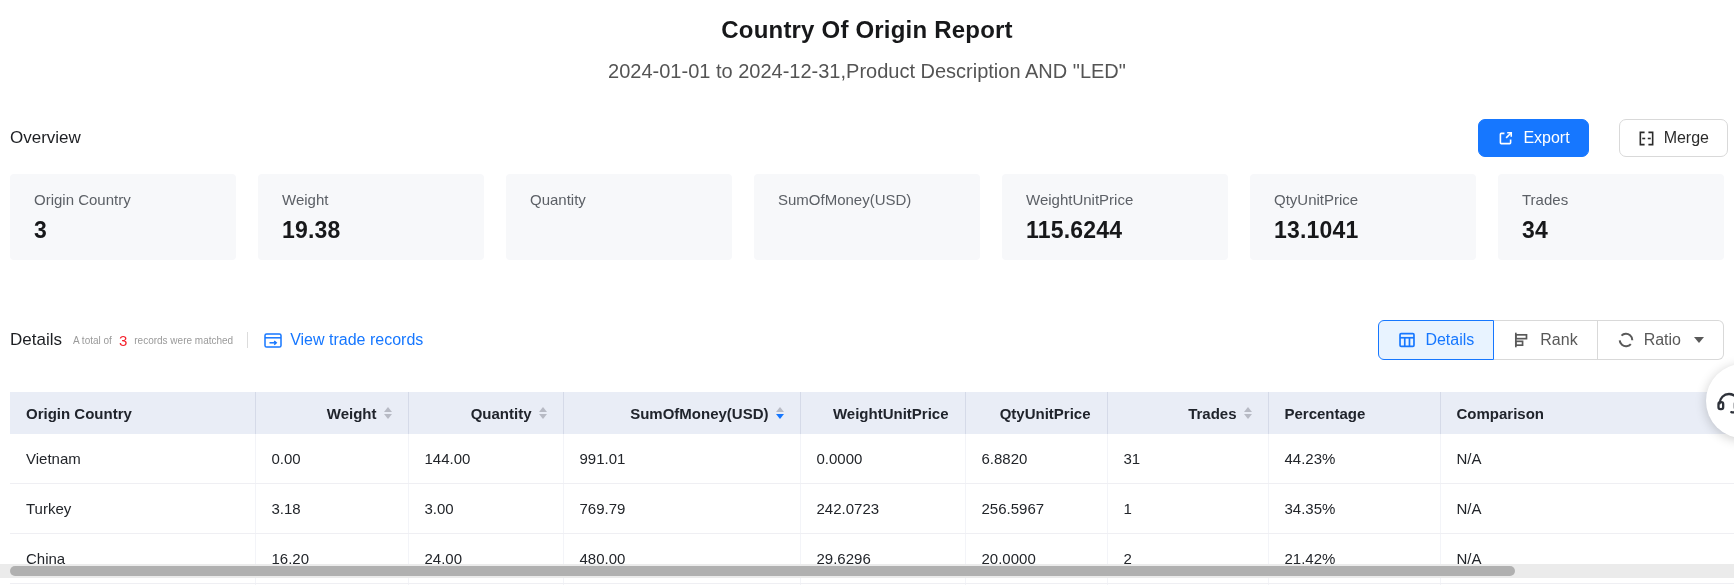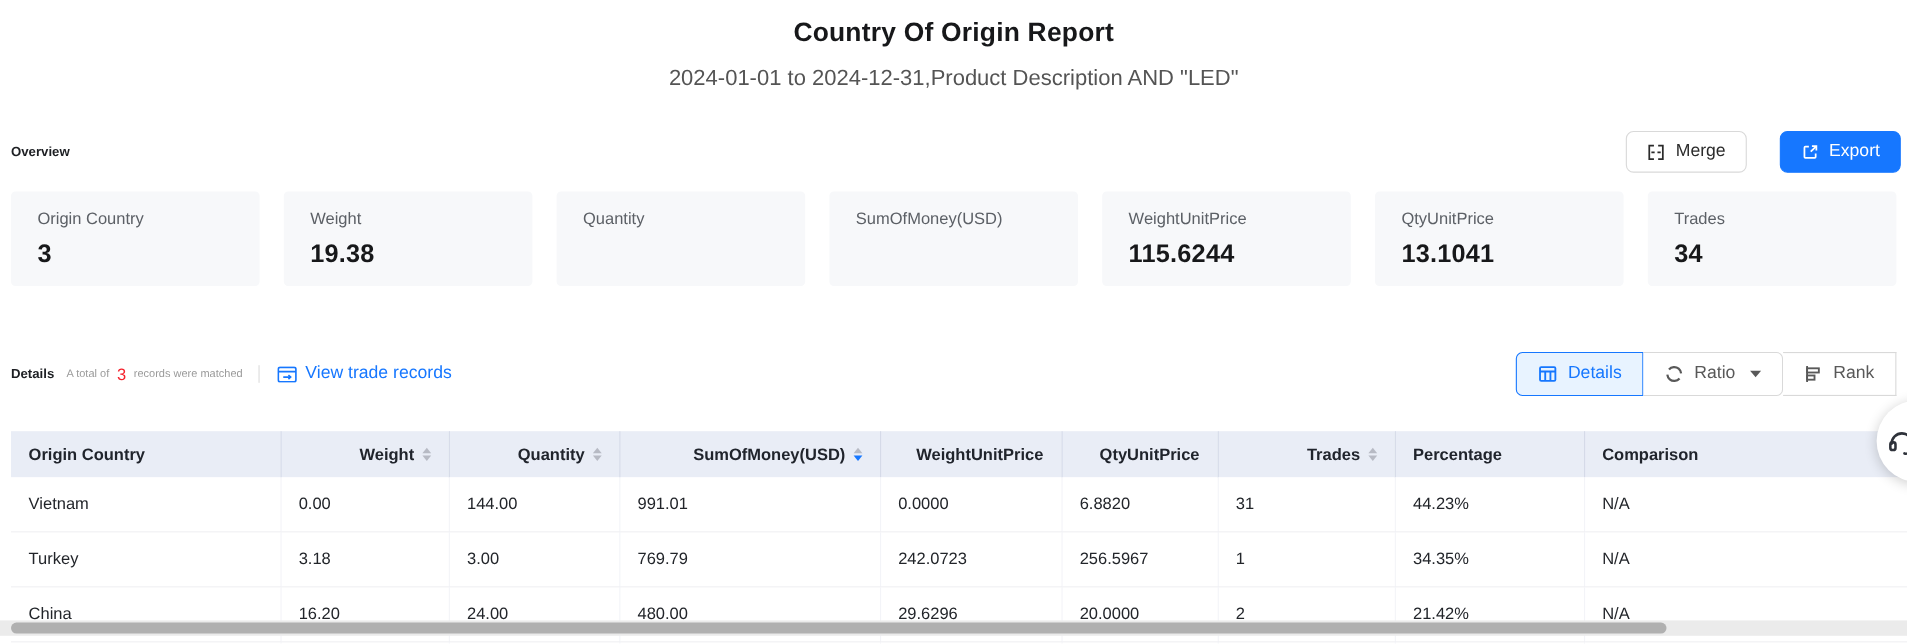--- a/index.html
+++ b/index.html
@@ -7,21 +7,21 @@
     font-family:"Liberation Sans", sans-serif; }
   .page { position:relative; width:1734px; height:585px; padding:0 10px; }
 
   
   .report-header { padding-top:15px; text-align:center; }
   .title { font-size:24px; line-height:30px; font-weight:600; color:#17181a; letter-spacing:.2px; }
   .subtitle { margin-top:13px; font-size:20px; line-height:27px; color:#545454; }
 
   
   .overview-bar { margin-top:33px; height:40px; display:flex; align-items:center; justify-content:space-between; }
-  .section-title { font-size:12px; font-weight:700; color:#1d1f23; }
+  .section-title { font-size:17px; font-weight:400; color:#1d1f23; }
   .bar-actions { display:flex; align-items:center; gap:30px; margin-right:-4px; }
   .btn { height:38px; display:inline-flex; align-items:center; gap:9px; padding:0 18px;
          border-radius:7px; font-size:16px; cursor:pointer; font-family:inherit; }
   .btn-default { background:#fff; border:1px solid #d9d9d9; color:#2b2b2b; }
   .btn-primary { background:#1677ff; border:1px solid #1677ff; color:#fff; }
   .ic { display:inline-flex; align-items:center; }
 
   
   .cards { margin-top:16px; display:flex; gap:22px; }
   .card { flex:1 1 0; height:86px; background:#f7f8fa; border-radius:4px; padding:17px 24px 0; }
@@ -86,40 +86,40 @@
 <div class="page">
 
   <div class="report-header">
     <div class="title">Country Of Origin Report</div>
     <div class="subtitle">2024-01-01 to 2024-12-31,Product Description AND "LED"</div>
   </div>
 
   <div class="overview-bar">
     <div class="section-title">Overview</div>
     <div class="bar-actions">
+      <button class="btn btn-primary">
+        <span class="ic">
+          <svg width="17" height="17" viewBox="0 0 16 16" fill="none" stroke="#ffffff" stroke-width="1.5">
+            <path d="M7 3.2 H4 C3.5 3.2 3.2 3.5 3.2 4 V12 C3.2 12.5 3.5 12.8 4 12.8 H12 C12.5 12.8 12.8 12.5 12.8 12 V9"></path>
+            <path d="M9.6 2.6 H13.4 V6.4"></path>
+              <path d="M13.2 2.8 L8.6 7.4"></path>
+          </svg>
+        </span>
+        <span>Export</span>
+      </button>
       <button class="btn btn-default">
         <span class="ic">
           <svg width="17" height="17" viewBox="0 0 16 16" fill="none" stroke="#2b2b2b" stroke-width="1.5">
             <path d="M6.2 2.2 H2.2 V13.8 H6.2"></path>
               <path d="M9.8 2.2 H13.8 V13.8 H9.8"></path>
             <path d="M4 8 H6.8"></path>
               <path d="M9.2 8 H12"></path>
           </svg>
         </span>
         <span>Merge</span>
-      </button>
-      <button class="btn btn-primary">
-        <span class="ic">
-          <svg width="17" height="17" viewBox="0 0 16 16" fill="none" stroke="#ffffff" stroke-width="1.5">
-            <path d="M7 3.2 H4 C3.5 3.2 3.2 3.5 3.2 4 V12 C3.2 12.5 3.5 12.8 4 12.8 H12 C12.5 12.8 12.8 12.5 12.8 12 V9"></path>
-            <path d="M9.6 2.6 H13.4 V6.4"></path>
-              <path d="M13.2 2.8 L8.6 7.4"></path>
-          </svg>
-        </span>
-        <span>Export</span>
       </button>
     </div>
   </div>
 
   <div class="cards">
     <div class="card">
       <div class="card-label">Origin Country</div>
       <div class="card-value">3</div>
     </div>
     <div class="card">
@@ -171,38 +171,38 @@
         <span class="ic">
           <svg width="18" height="18" viewBox="0 0 16 16" fill="none" stroke="#1677ff" stroke-width="1.5">
             <rect x="1.8" y="2.4" width="12.4" height="11.2" rx="1"></rect>
             <path d="M1.8 6 H14.2"></path>
               <path d="M6 6 V13.6"></path>
               <path d="M10.2 6 V13.6"></path>
           </svg>
         </span>
         <span>Details</span>
       </button>
-      <button class="seg seg-last">
-        <span class="ic">
-          <svg width="18" height="18" viewBox="0 0 16 16" fill="none" stroke="#595959" stroke-width="1.8">
-            <circle cx="8" cy="8" r="5.6" stroke-dasharray="13 4.6" transform="rotate(40 8 8)"></circle>
-          </svg>
-        </span>
-        <span>Ratio</span>
-        <span class="caret-down"></span>
-      </button>
       <button class="seg">
         <span class="ic">
           <svg width="18" height="18" viewBox="0 0 16 16" fill="none" stroke="#595959" stroke-width="1.5">
             <path d="M2.5 1.5 V14.5"></path>
             <rect x="2.5" y="3.4" width="9.5" height="3.4"></rect>
             <rect x="2.5" y="9.2" width="6" height="3.4"></rect>
           </svg>
         </span>
         <span>Rank</span>
+      </button>
+      <button class="seg seg-last">
+        <span class="ic">
+          <svg width="18" height="18" viewBox="0 0 16 16" fill="none" stroke="#595959" stroke-width="1.8">
+            <circle cx="8" cy="8" r="5.6" stroke-dasharray="13 4.6" transform="rotate(40 8 8)"></circle>
+          </svg>
+        </span>
+        <span>Ratio</span>
+        <span class="caret-down"></span>
       </button>
     </div>
   </div>
 
   <div class="table-wrap">
     <table>
       <colgroup>
         <col style="width:245px">
           <col style="width:153px">
           <col style="width:155px">

